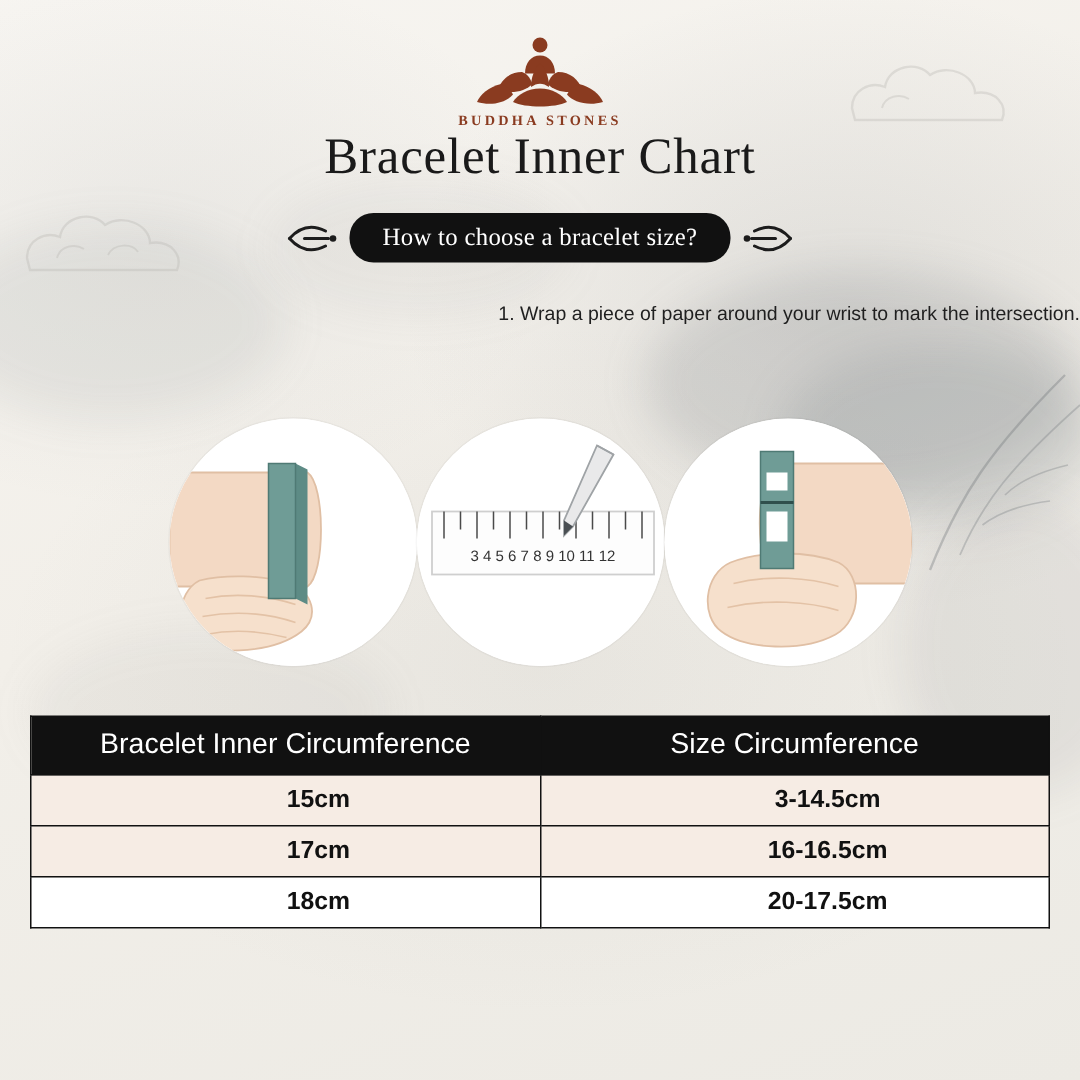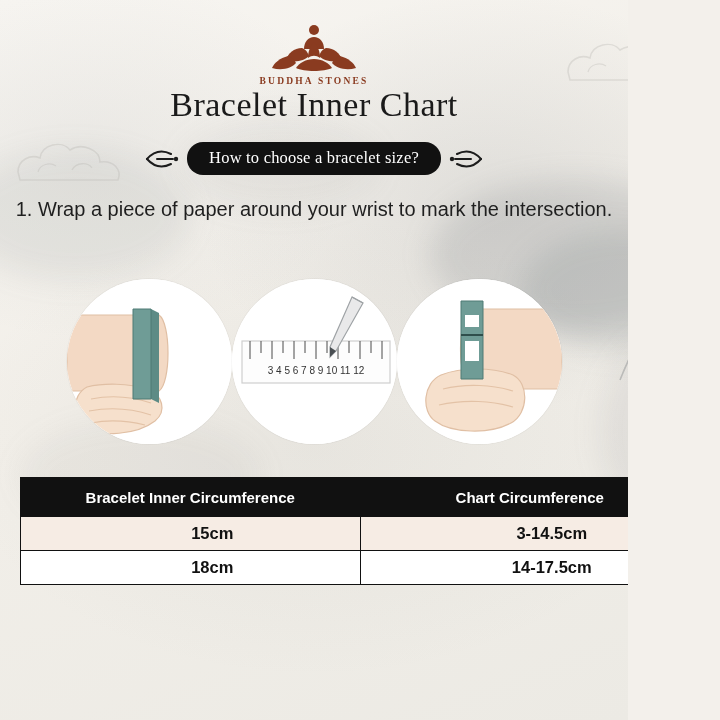--- a/index.html
+++ b/index.html
@@ -8,21 +8,21 @@
   }
   body {
     width: 720px;
     height: 720px;
     overflow: hidden;
     font-family: "Liberation Sans", sans-serif;
     background: #f3f0eb;
   }
   #page {
     position: relative;
-    width: 628px;
+    width: 720px;
     height: 720px;
     background:
       radial-gradient(ellipse 420px 300px at 78% 28%, rgba(120,125,130,0.16), rgba(120,125,130,0) 70%),
       radial-gradient(ellipse 380px 260px at 15% 22%, rgba(130,135,140,0.10), rgba(130,135,140,0) 70%),
       radial-gradient(ellipse 500px 320px at 50% 62%, rgba(150,150,145,0.10), rgba(150,150,145,0) 72%),
       linear-gradient(160deg, #f7f5f1 0%, #f2efe9 45%, #eceae4 100%);
     overflow: hidden;
   }
 
   
@@ -91,23 +91,23 @@
     font-size: 16.5px;
     letter-spacing: 0.2px;
     white-space: nowrap;
   }
   .flourish { color: #1c1c1c; }
 
   .steps {
     position: absolute;
     left: 0; right: 0;
     top: 196px;
-    text-align: center;
+    text-align: right;
     color: #1f1f1f;
-    font-size: 20px;
+    font-size: 13px;
     line-height: 26px;
   }
   .step { white-space: nowrap; }
 
   
   .circles {
     position: absolute;
     top: 279px;
     left: 0; right: 0;
     display: flex;
@@ -137,22 +137,22 @@
     border: 1px solid #111;
     text-align: center;
     font-size: 16.5px;
     color: #111;
     height: 33px;
     padding: 0;
   }
   .table thead th {
     background: #111111;
     color: #ffffff;
-    font-weight: bold;
-    font-size: 15px;
+    font-weight: normal;
+    font-size: 19px;
     height: 38px;
     border-color: #111111;
   }
   .table tbody tr.odd td { background: #f6ece4; }
   .table tbody tr.even td { background: #ffffff; }
   .table td.val { font-weight: bold; padding-left: 44px; }
 </style>
 </head>
 <body>
 
@@ -285,28 +285,32 @@
         <line x1="64" y1="56" x2="86" y2="56" stroke="#2f4f4c" stroke-width="2"></line>
       </svg>
     </div>
 
   </div>
 
   <table class="table">
     <thead>
       <tr>
         <th>Bracelet Inner Circumference</th>
-        <th>Chart Circumference</th>
+        <th>Size Circumference</th>
       </tr>
     </thead>
     <tbody>
       <tr class="odd">
         <td class="val">15cm</td>
         <td class="val">3-14.5cm</td>
       </tr>
+      <tr class="odd">
+        <td class="val">17cm</td>
+        <td class="val">16-16.5cm</td>
+      </tr>
       <tr class="even">
         <td class="val">18cm</td>
-        <td class="val">14-17.5cm</td>
+        <td class="val">20-17.5cm</td>
       </tr>
     </tbody>
   </table>
 
 </div>
 
 </body></html>

